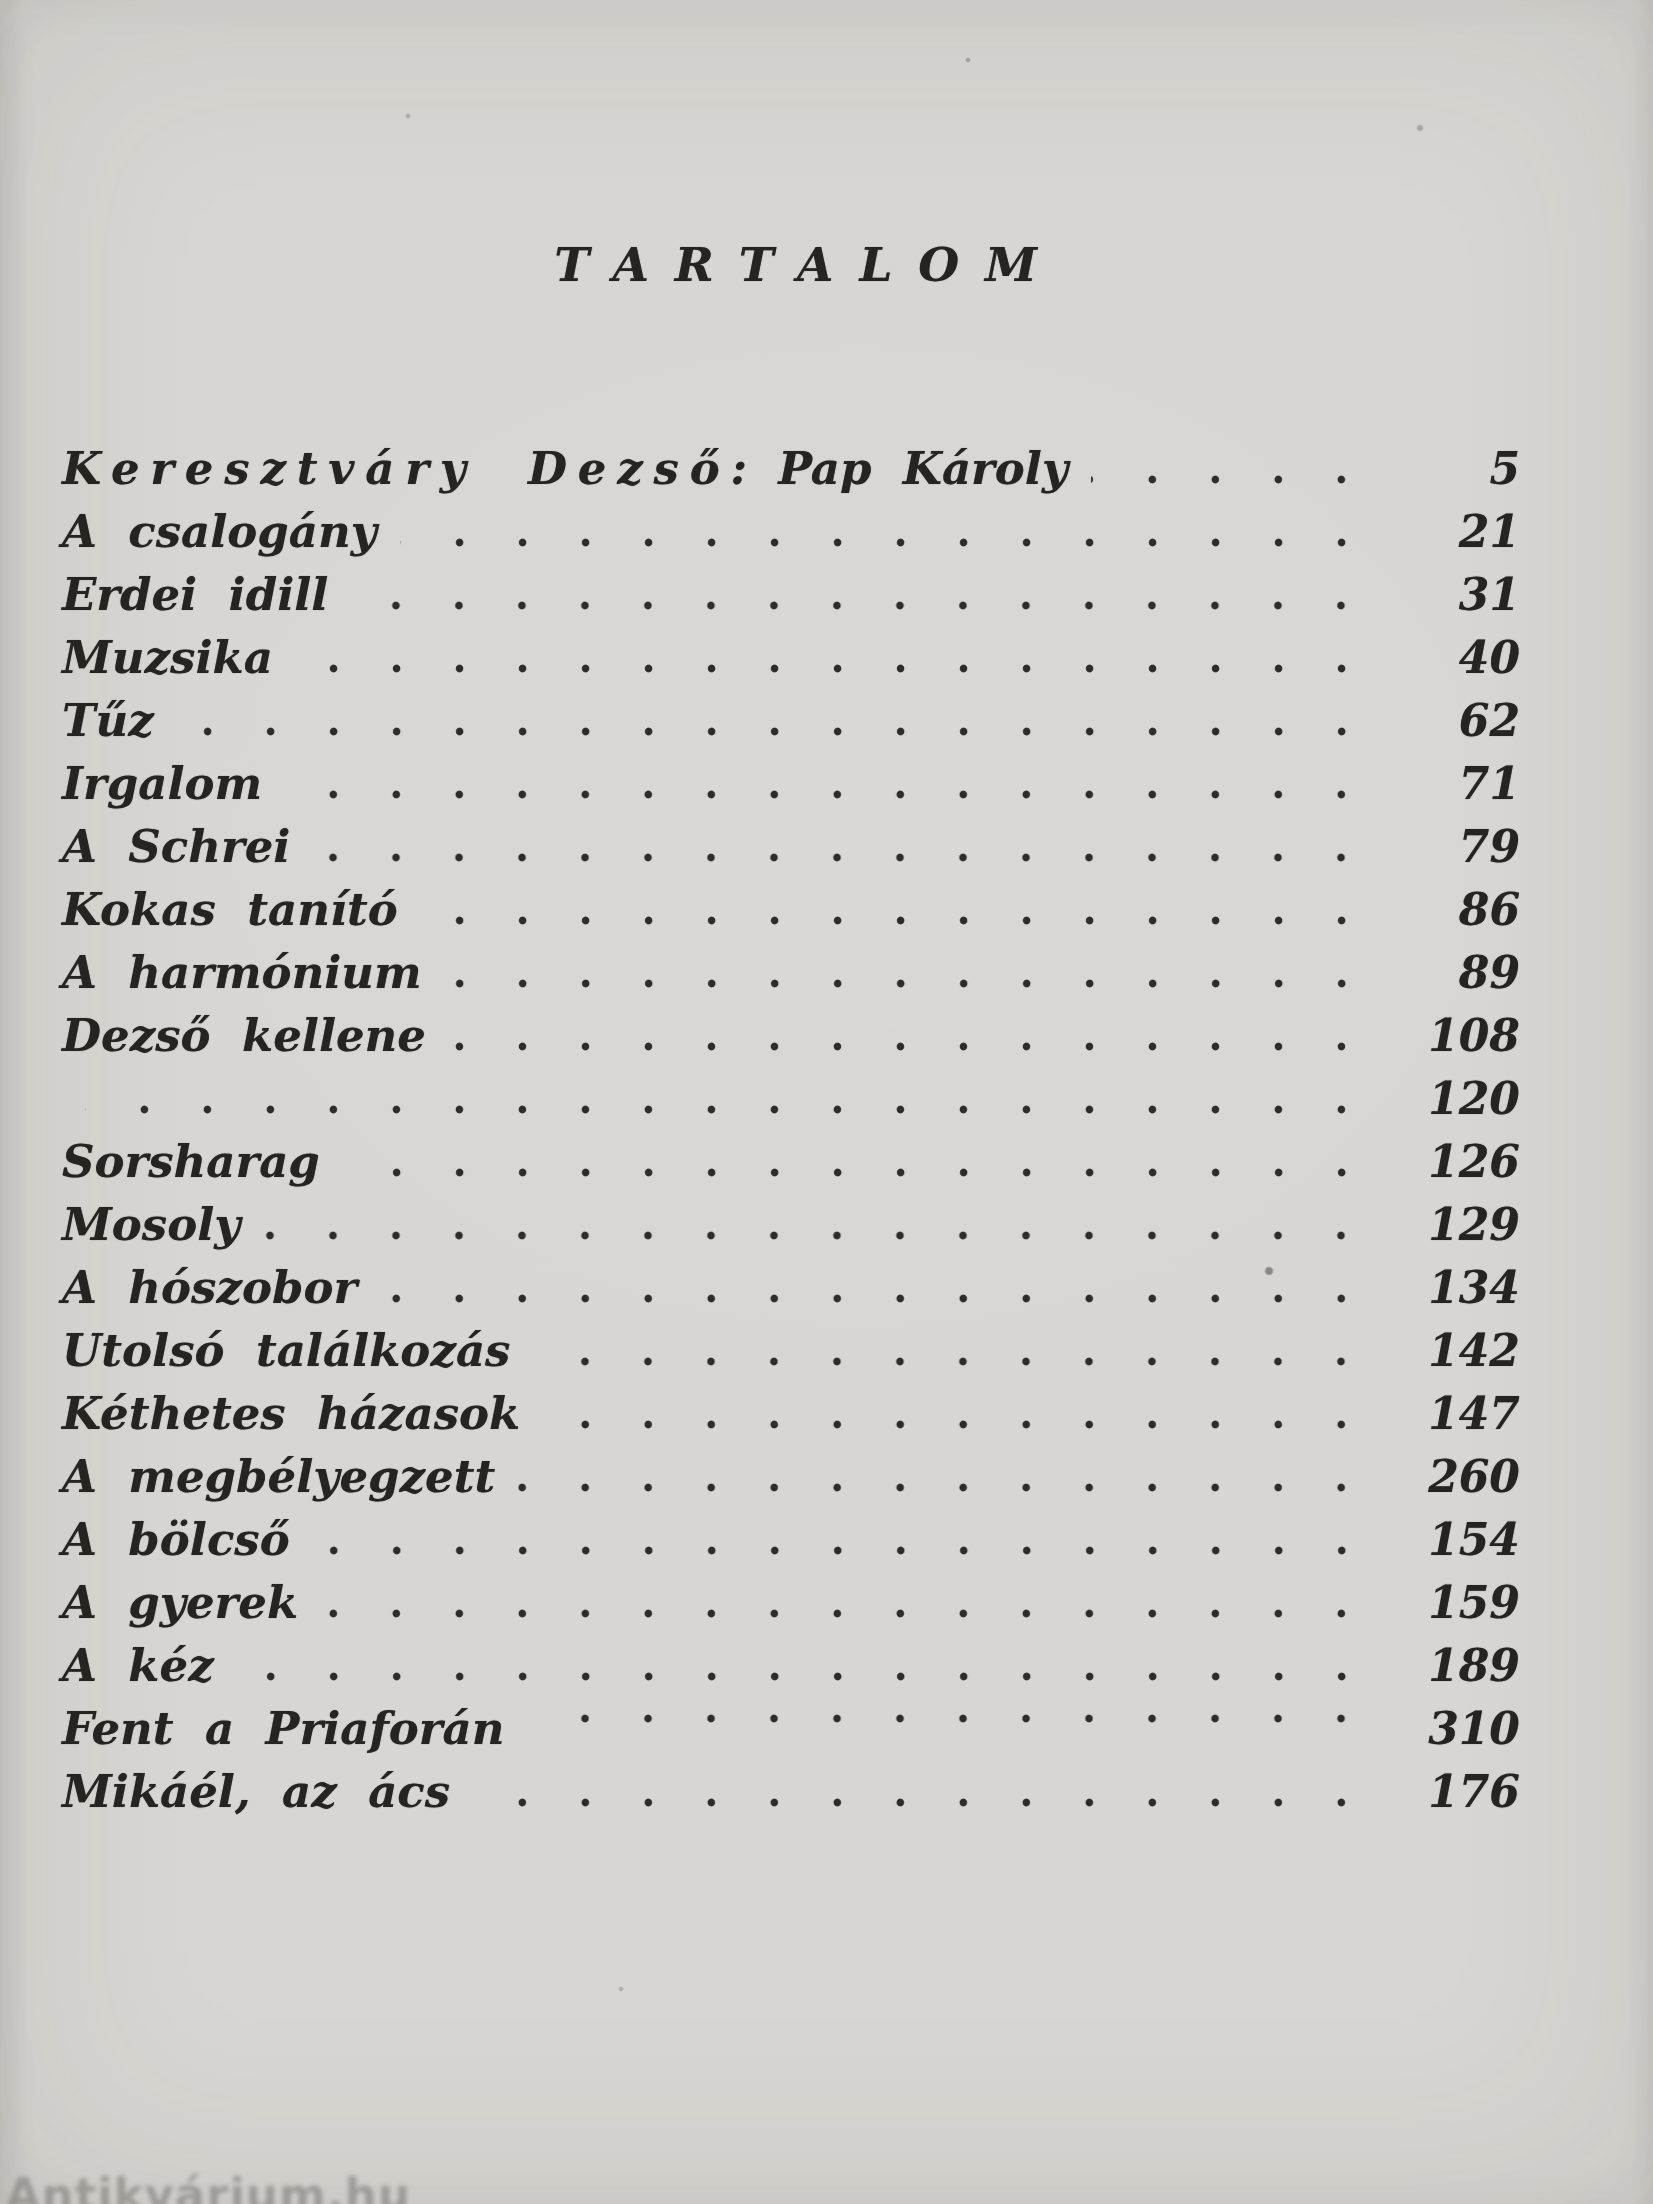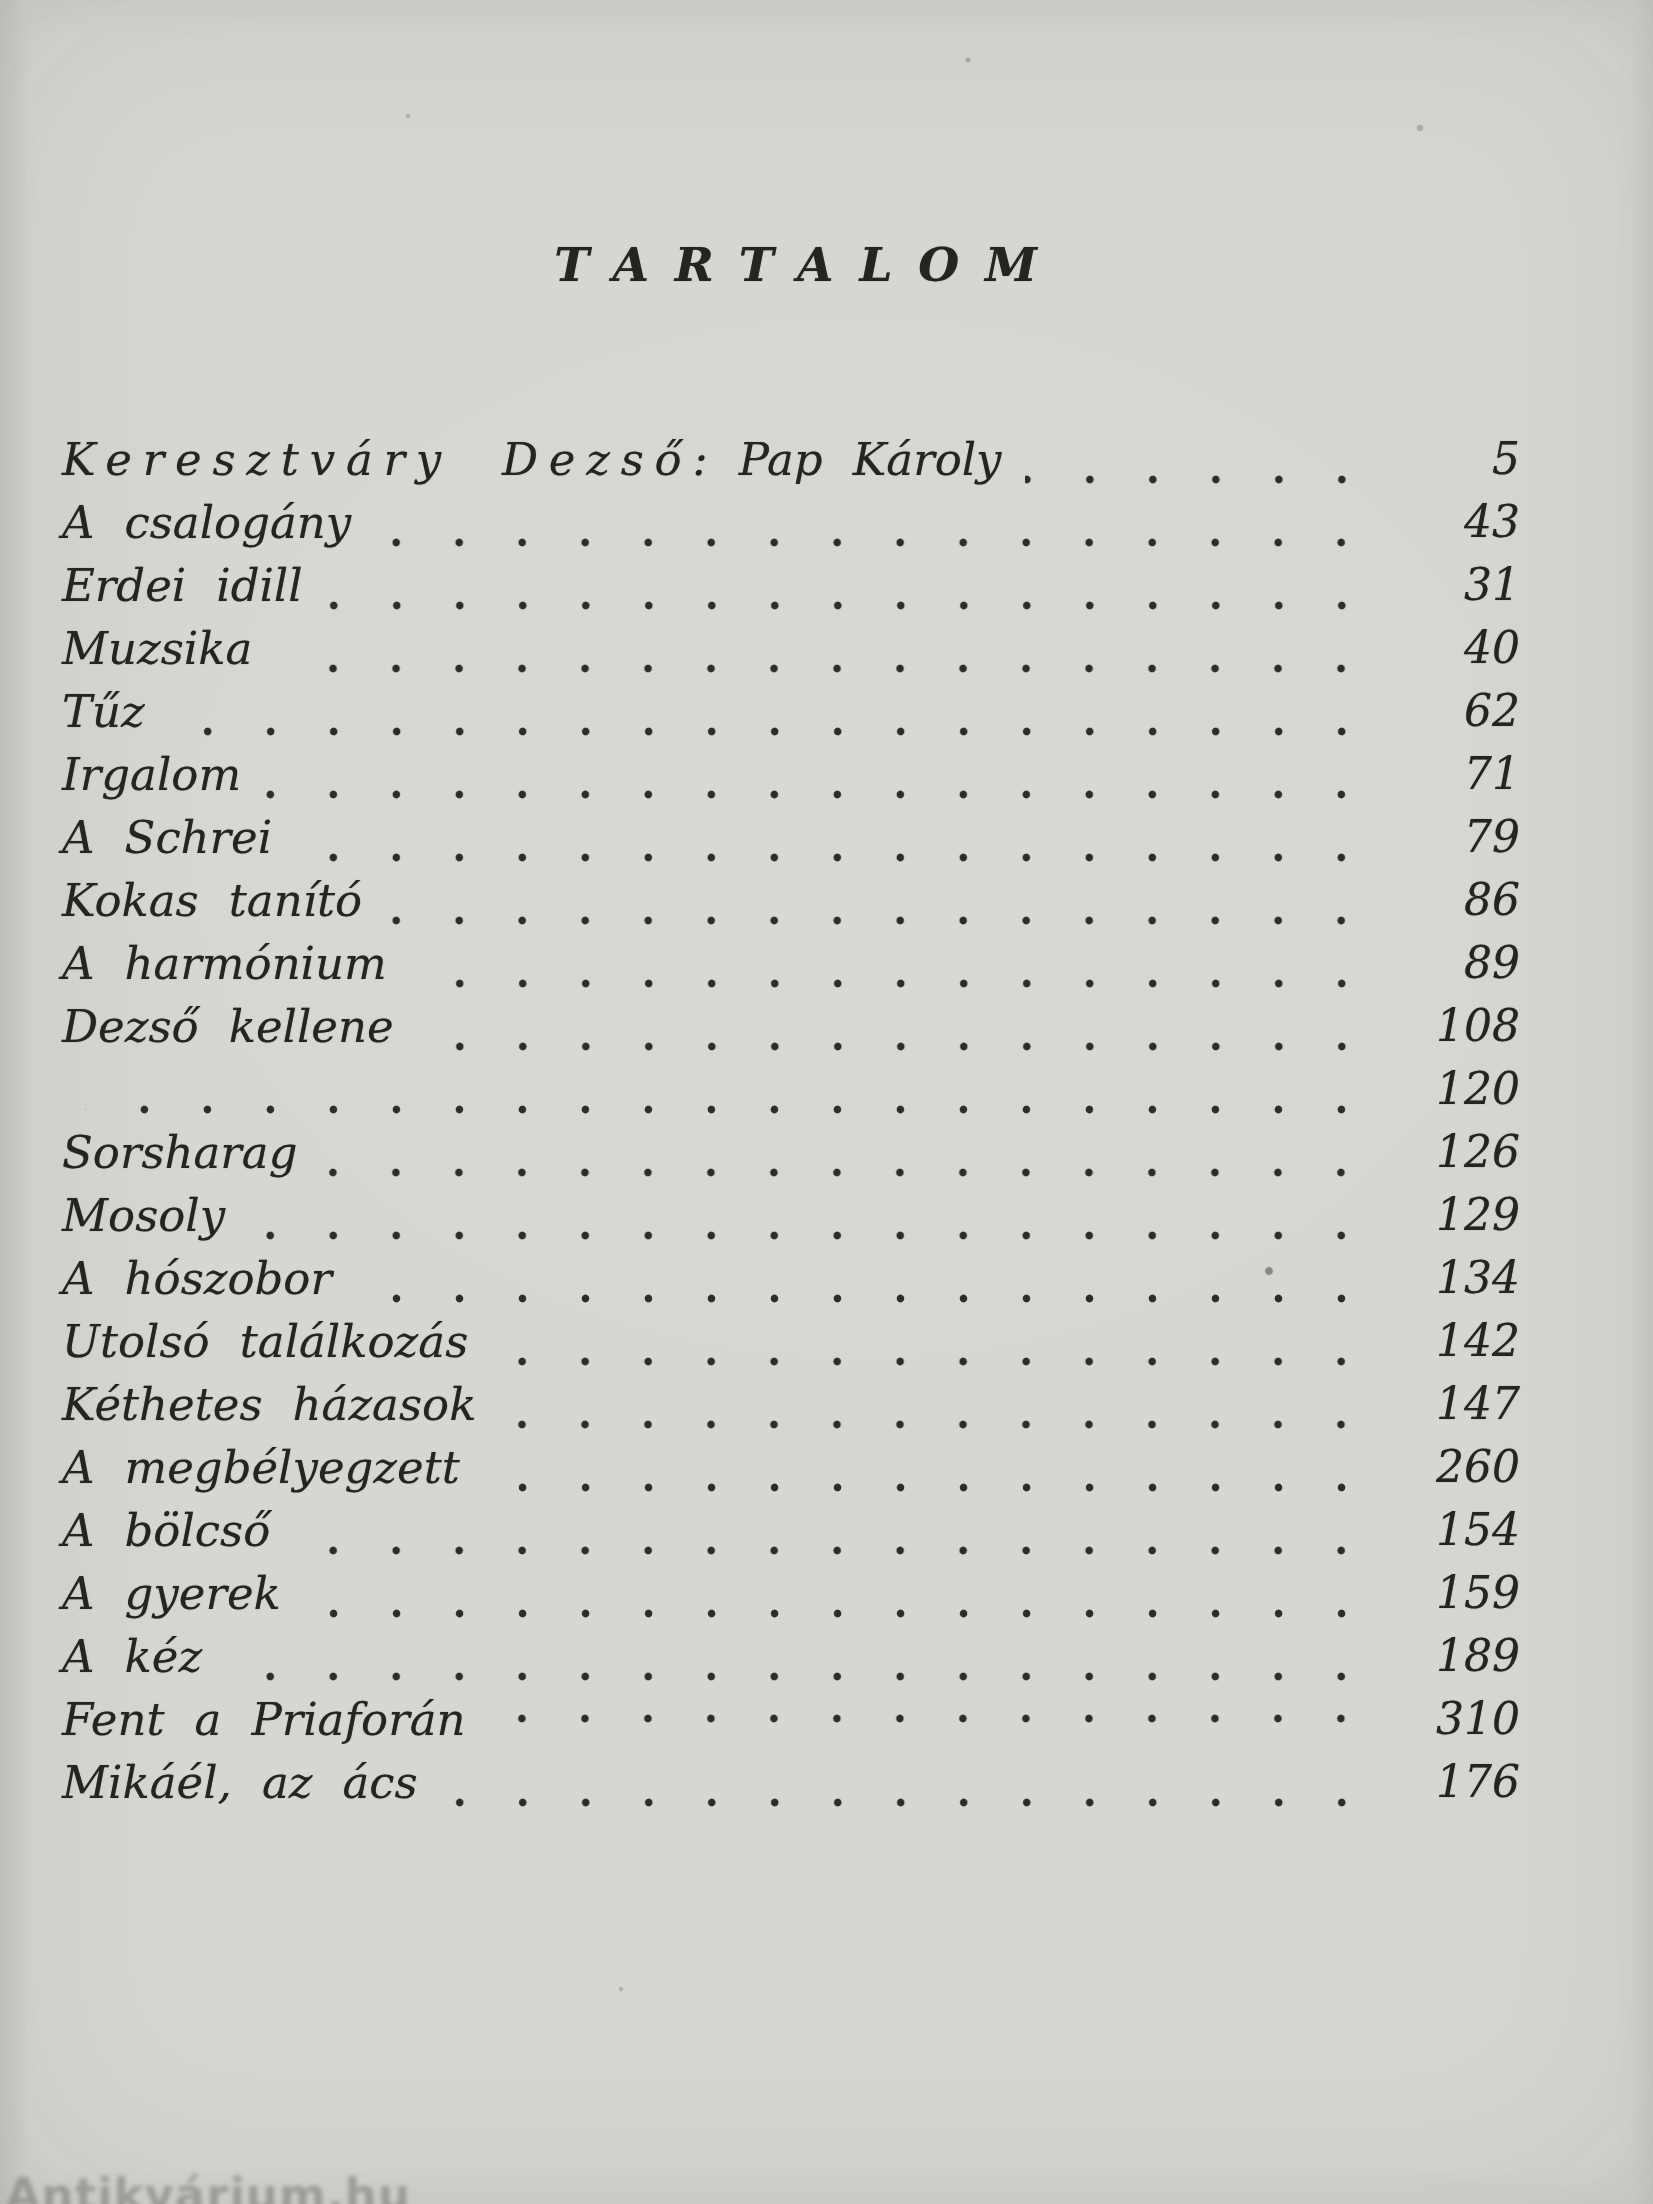--- a/index.html
+++ b/index.html
@@ -51,21 +51,22 @@
   .toc-list {
     position: absolute;
     top: 437px;
     left: 62px;
     right: 134px;
   }
 
   .toc-row {
     height: 63px;
     display: flex;
-    align-items: flex-start;
+    align-items: flex-end;
+    font-weight: bold;
   }
 
   .toc-title {
     font-style: italic;
     font-size: 45px;
     line-height: 1;
     white-space: nowrap;
     word-spacing: 0.35em;
     padding-bottom: 8.7px;
     text-shadow: 0 0 1px rgba(38, 36, 32, 0.50);
@@ -125,21 +126,21 @@
 <div class="toc-list">
   <div class="toc-row">
     <span class="toc-title"><span class="author">Keresztváry Dezső:</span>Pap Károly</span>
     <span class="toc-leader"></span>
     <span class="toc-page">5</span>
   </div>
 
   <div class="toc-row">
     <span class="toc-title">A csalogány</span>
     <span class="toc-leader"></span>
-    <span class="toc-page">43</span>
+    <span class="toc-page">21</span>
   </div>
 
   <div class="toc-row">
     <span class="toc-title">Erdei idill</span>
     <span class="toc-leader"></span>
     <span class="toc-page">31</span>
   </div>
 
   <div class="toc-row">
     <span class="toc-title">Muzsika</span>

